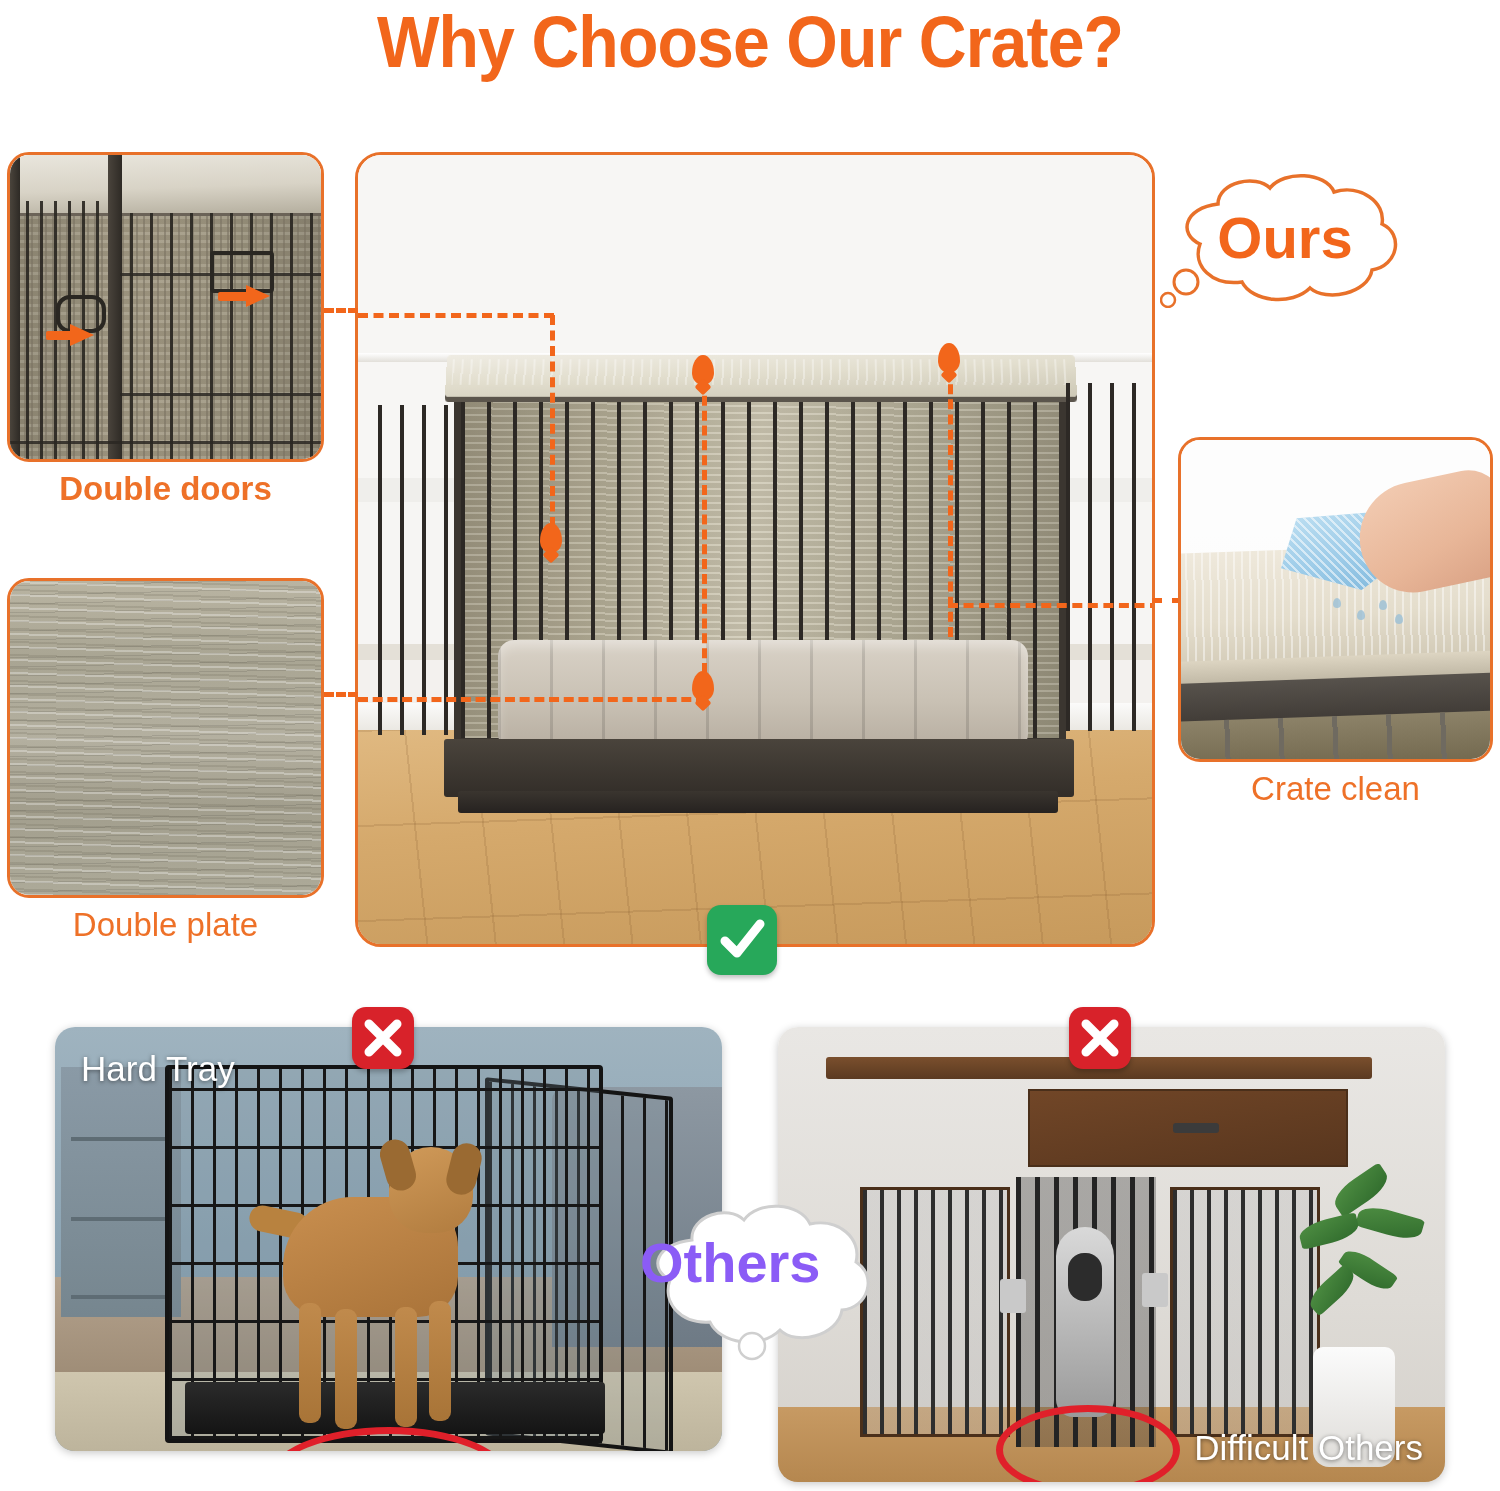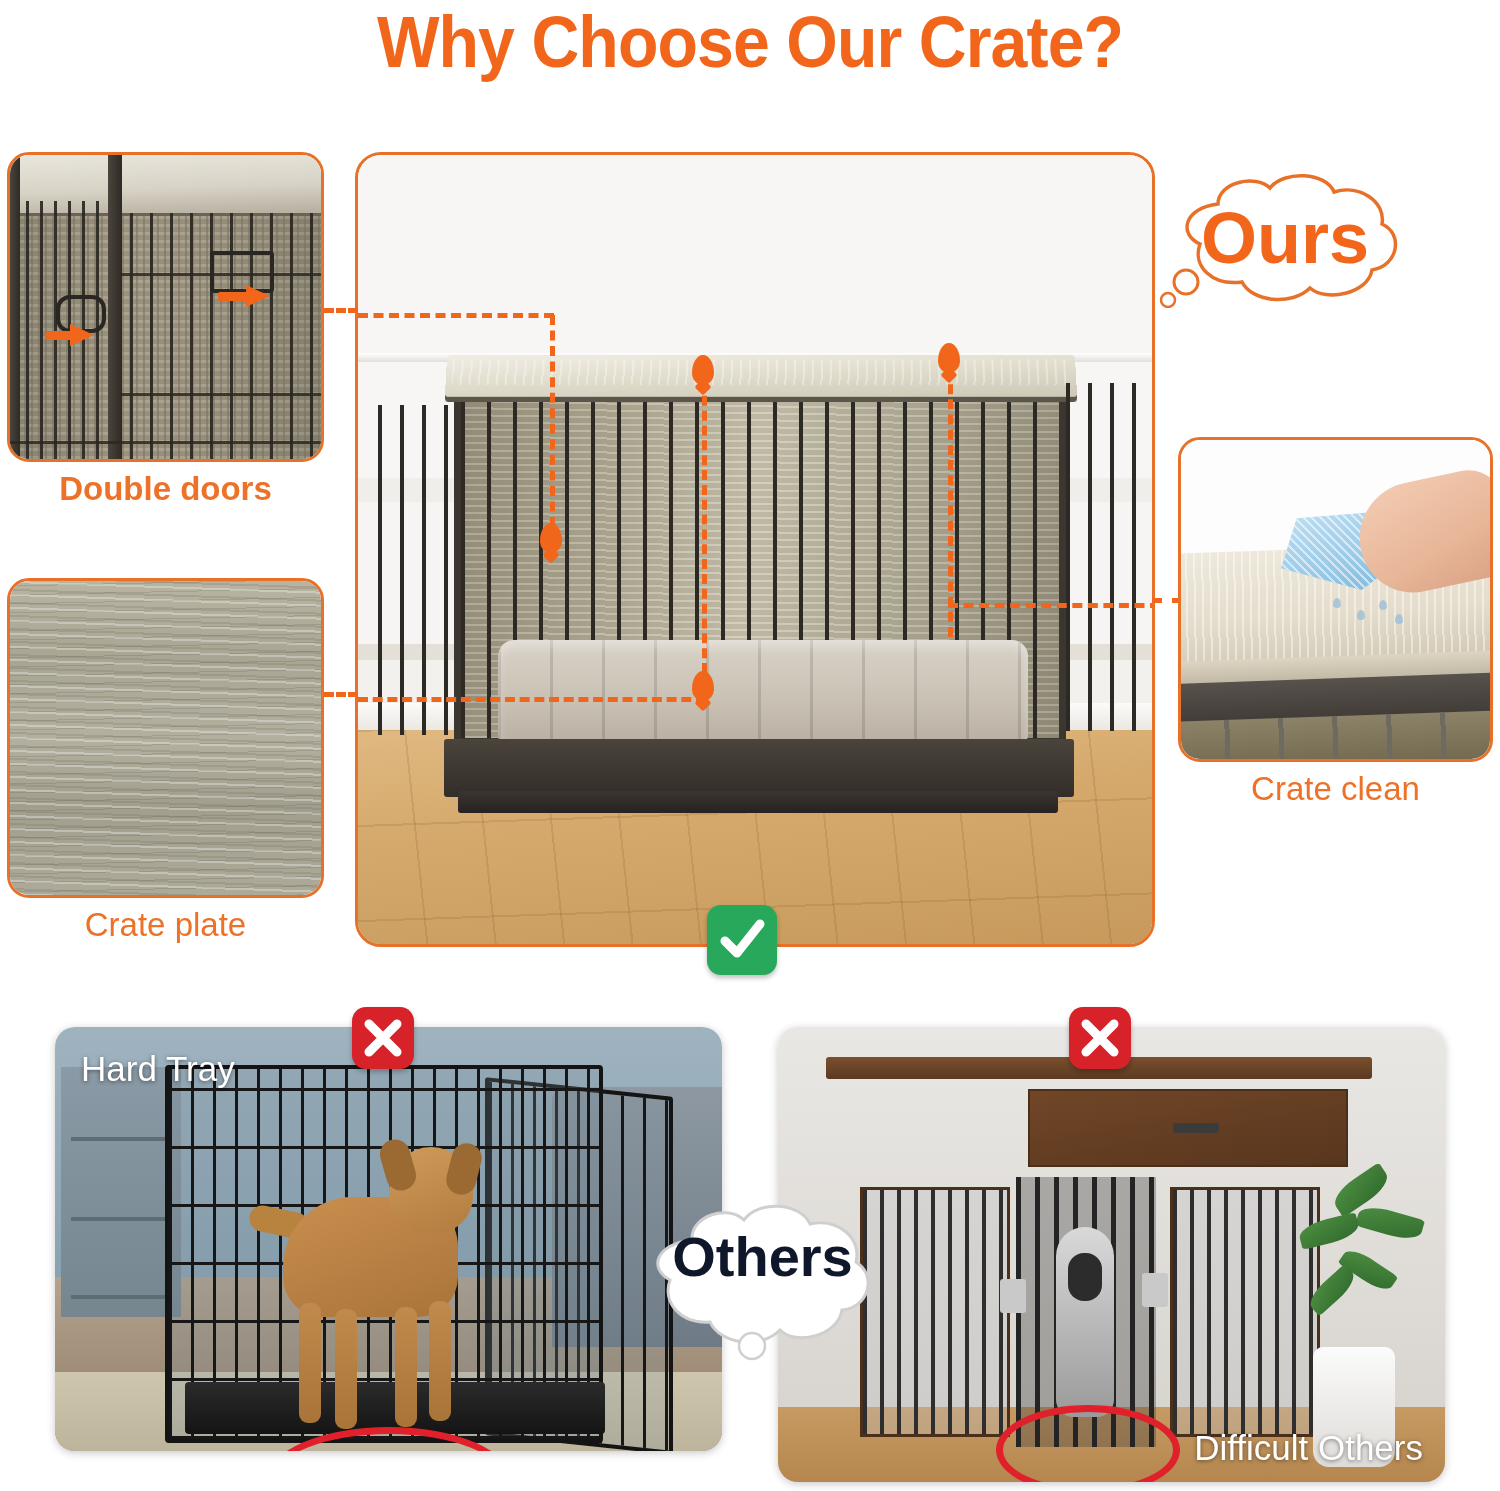--- a/index.html
+++ b/index.html
@@ -143,21 +143,21 @@
     background:#F2661B;transform:rotate(45deg);border-radius:2px;
   }
   .dash-h{position:absolute;height:0;border-top:5px dashed #F2661B;}
   .dash-v{position:absolute;width:0;border-left:5px dashed #F2661B;}
   
   #ours-bubble{position:absolute;left:1160px;top:168px;width:250px;height:140px;}
   #ours-bubble svg{position:absolute;inset:0;}
   #ours-text{
     position:absolute;left:0;top:40px;width:250px;text-align:center;
     font-family:"Liberation Sans Narrow","Liberation Sans",sans-serif;
-    font-weight:bold;font-size:72px;color:#F2661B;line-height:60px;
+    font-weight:bold;font-size:58px;color:#F2661B;line-height:60px;
   }
   
   #p-clean{left:1178px;top:437px;width:315px;height:325px;}
   .clean-bg{position:absolute;inset:0;background:linear-gradient(180deg,#fdfdfd 0 30%,#f8f7f5 100%);}
   .clean-board{
     position:absolute;left:-18px;top:108px;width:360px;height:118px;
     background:
       repeating-linear-gradient(91deg,rgba(255,255,255,.45) 0 2px,rgba(0,0,0,0) 2px 8px),
       linear-gradient(178deg,#efe9dc 0%,#e4ddcc 55%,#cfc7b3 100%);
     transform:rotate(-2deg);
@@ -267,23 +267,23 @@
   .rp-dog .b{position:absolute;left:10px;top:0;width:58px;height:190px;border-radius:30px 30px 18px 18px;background:linear-gradient(180deg,#d9d9d9,#9a9a9a);}
   .rp-dog .f{position:absolute;left:22px;top:26px;width:34px;height:48px;border-radius:16px;background:#2c2c2c;}
   .rp-plant{position:absolute;right:22px;top:140px;width:140px;height:300px;}
   .rp-pot{position:absolute;left:30px;top:180px;width:82px;height:120px;border-radius:10px 10px 16px 16px;background:linear-gradient(180deg,#fbfbfb,#dedcd8);}
   .leaf{position:absolute;background:linear-gradient(160deg,#4f8f43,#2f6a2c);border-radius:50% 10% 50% 10%;}
   .hinge{position:absolute;width:26px;height:34px;background:#c9c9c9;border-radius:3px;}
   
   #others-bubble{position:absolute;left:640px;top:1196px;width:245px;height:168px;}
   #others-bubble svg{position:absolute;inset:0;}
   #others-text{
-    position:absolute;left:0;top:32px;width:245px;text-align:center;
+    position:absolute;left:0;top:38px;width:245px;
     font-family:"Liberation Sans Narrow","Liberation Sans",sans-serif;
-    font-weight:bold;font-size:56px;color:#0f172a;line-height:58px;
+    font-weight:bold;font-size:56px;color:#8b5cf6;line-height:58px;
   }
 </style>
 </head>
 <body>
 
 <div id="title">Why Choose Our Crate?</div>
 
 <div class="panel" id="p-doors">
   <div class="img">
     <div class="doors-bg"></div>
@@ -316,21 +316,21 @@
     <div class="arrow-o" style="left:236px;top:130px;"></div>
     <div class="arrow-tail" style="left:36px;top:176px;width:26px;"></div>
     <div class="arrow-o" style="left:60px;top:169px;"></div>
   </div>
 </div>
 <div class="caption" style="left:7px;top:470px;width:317px;font-weight:bold;">Double doors</div>
 
 <div class="panel" id="p-wood">
   <div class="img woodswatch"></div>
 </div>
-<div class="caption" style="left:7px;top:906px;width:317px;">Crate plate</div>
+<div class="caption" style="left:7px;top:906px;width:317px;">Double plate</div>
 
 <div class="panel" id="p-hero">
   <div class="img">
     <div class="room"></div>
     <div class="wallrail"></div>
     <div class="baseboard"></div>
     <div class="floor"></div>
 
     <div class="crate-box">
       <div class="bars"></div>

